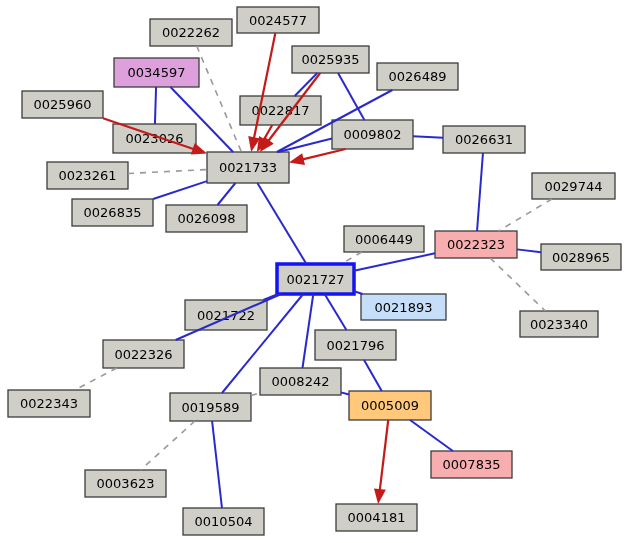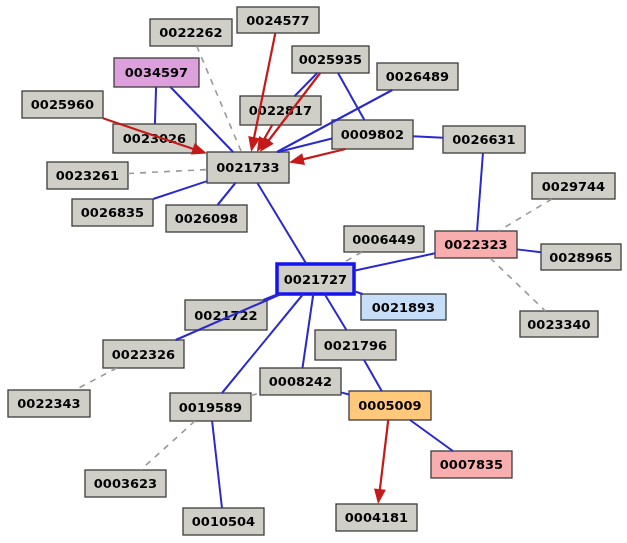--- a/index.html
+++ b/index.html
@@ -1,16 +1,16 @@
 <!DOCTYPE html>
 <html><head>
 <meta charset="utf-8">
 <style>
   html,body{margin:0;padding:0;background:#ffffff;}
-  #stage{width:627px;height:543px;position:relative;overflow:hidden;background:#ffffff;font-weight:bold;}
+  #stage{width:627px;height:543px;position:relative;overflow:hidden;background:#ffffff;}
   svg{display:block;}
   text{font-family:"DejaVu Sans","Liberation Sans",sans-serif;font-size:13px;fill:#000000;}
 </style>
 </head>
 <body>
 
 <div id="stage">
   <svg xmlns="http://www.w3.org/2000/svg" width="627" height="543" viewBox="0 0 627 543">
     <g>
         <g>

